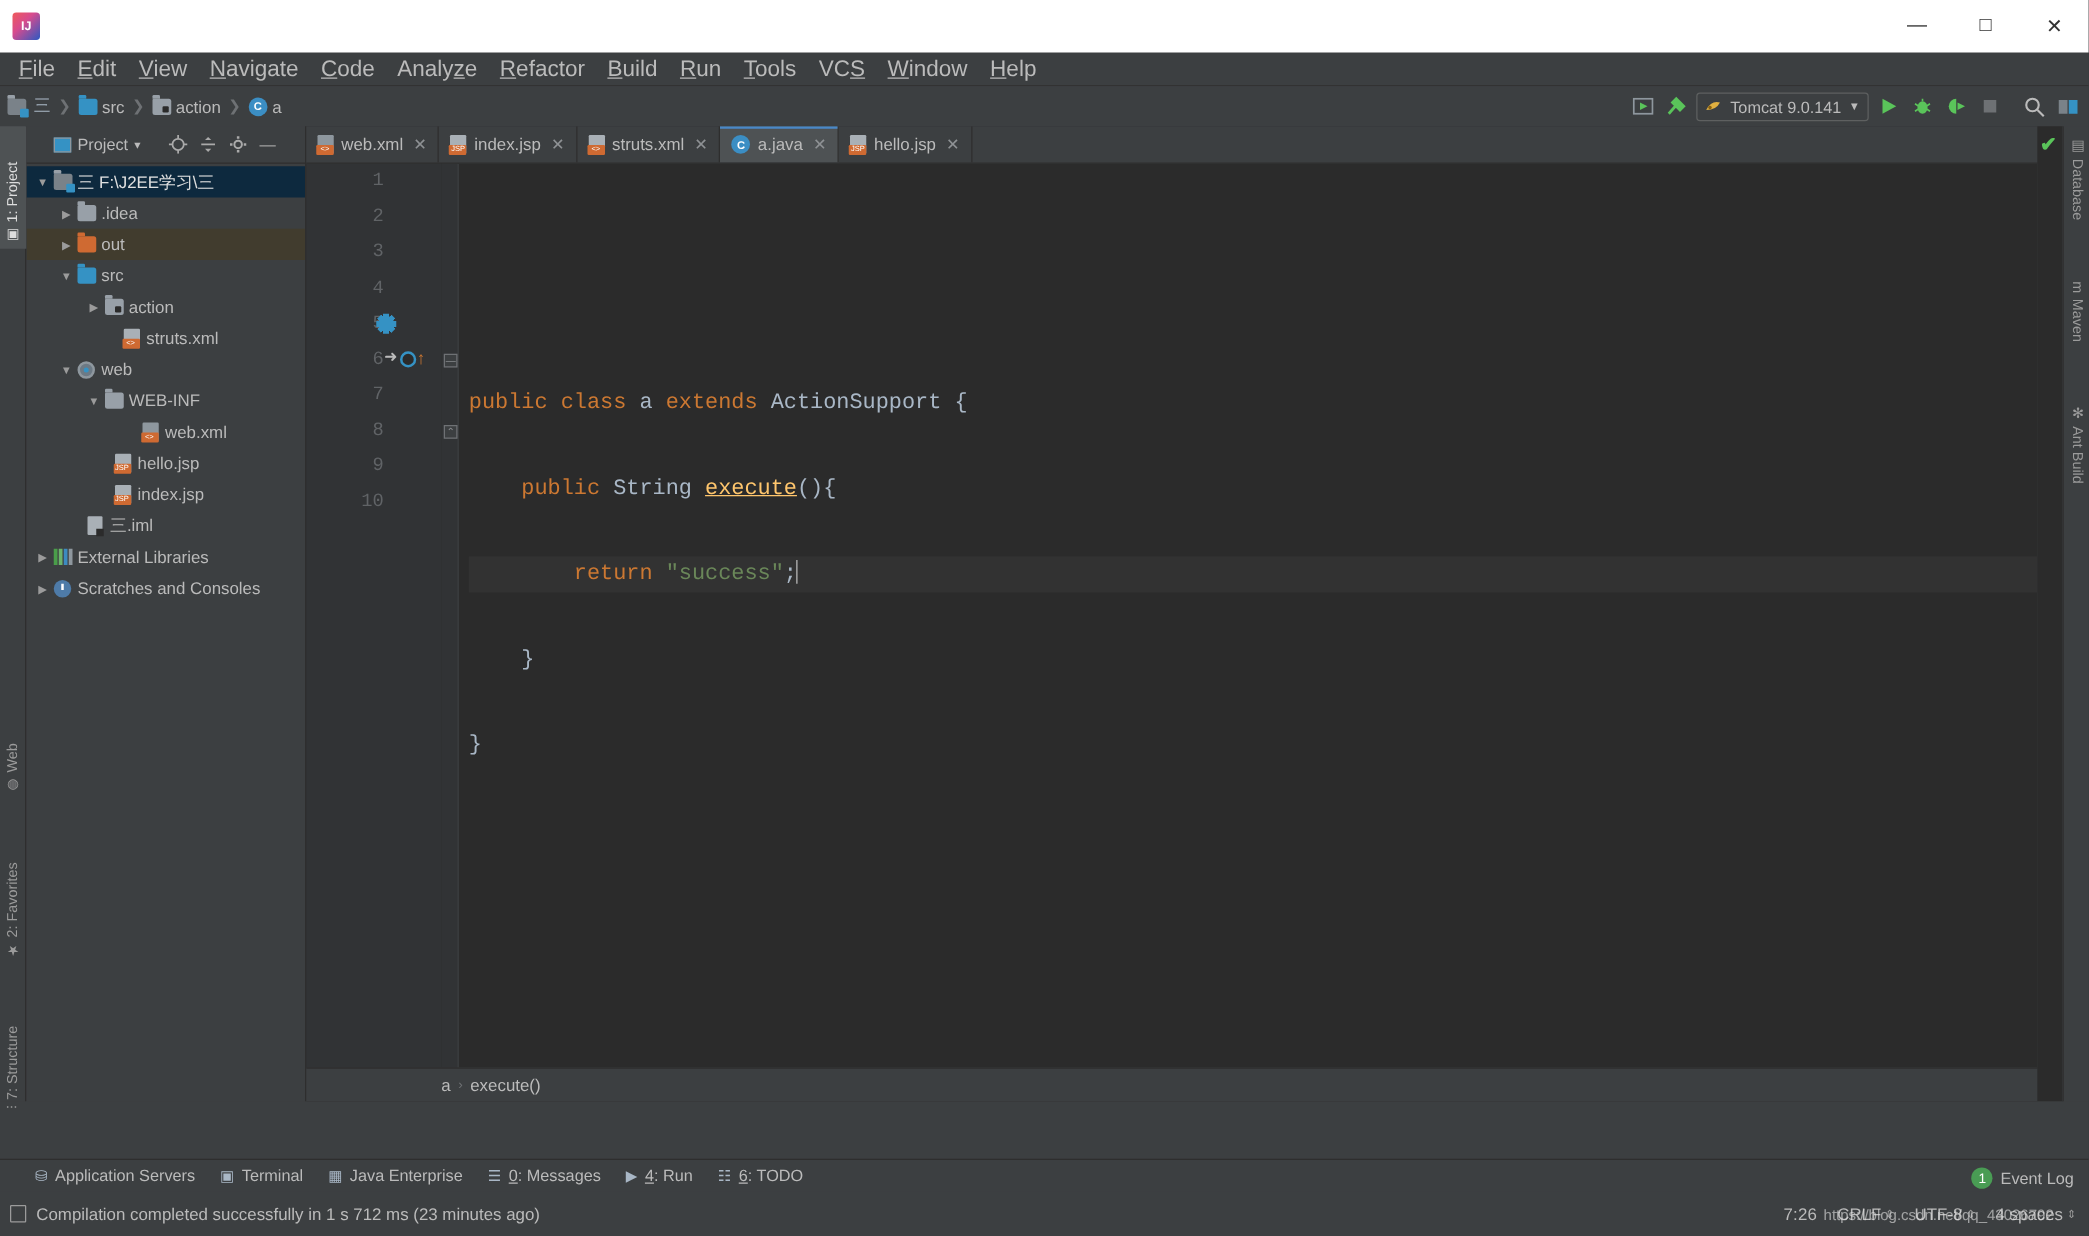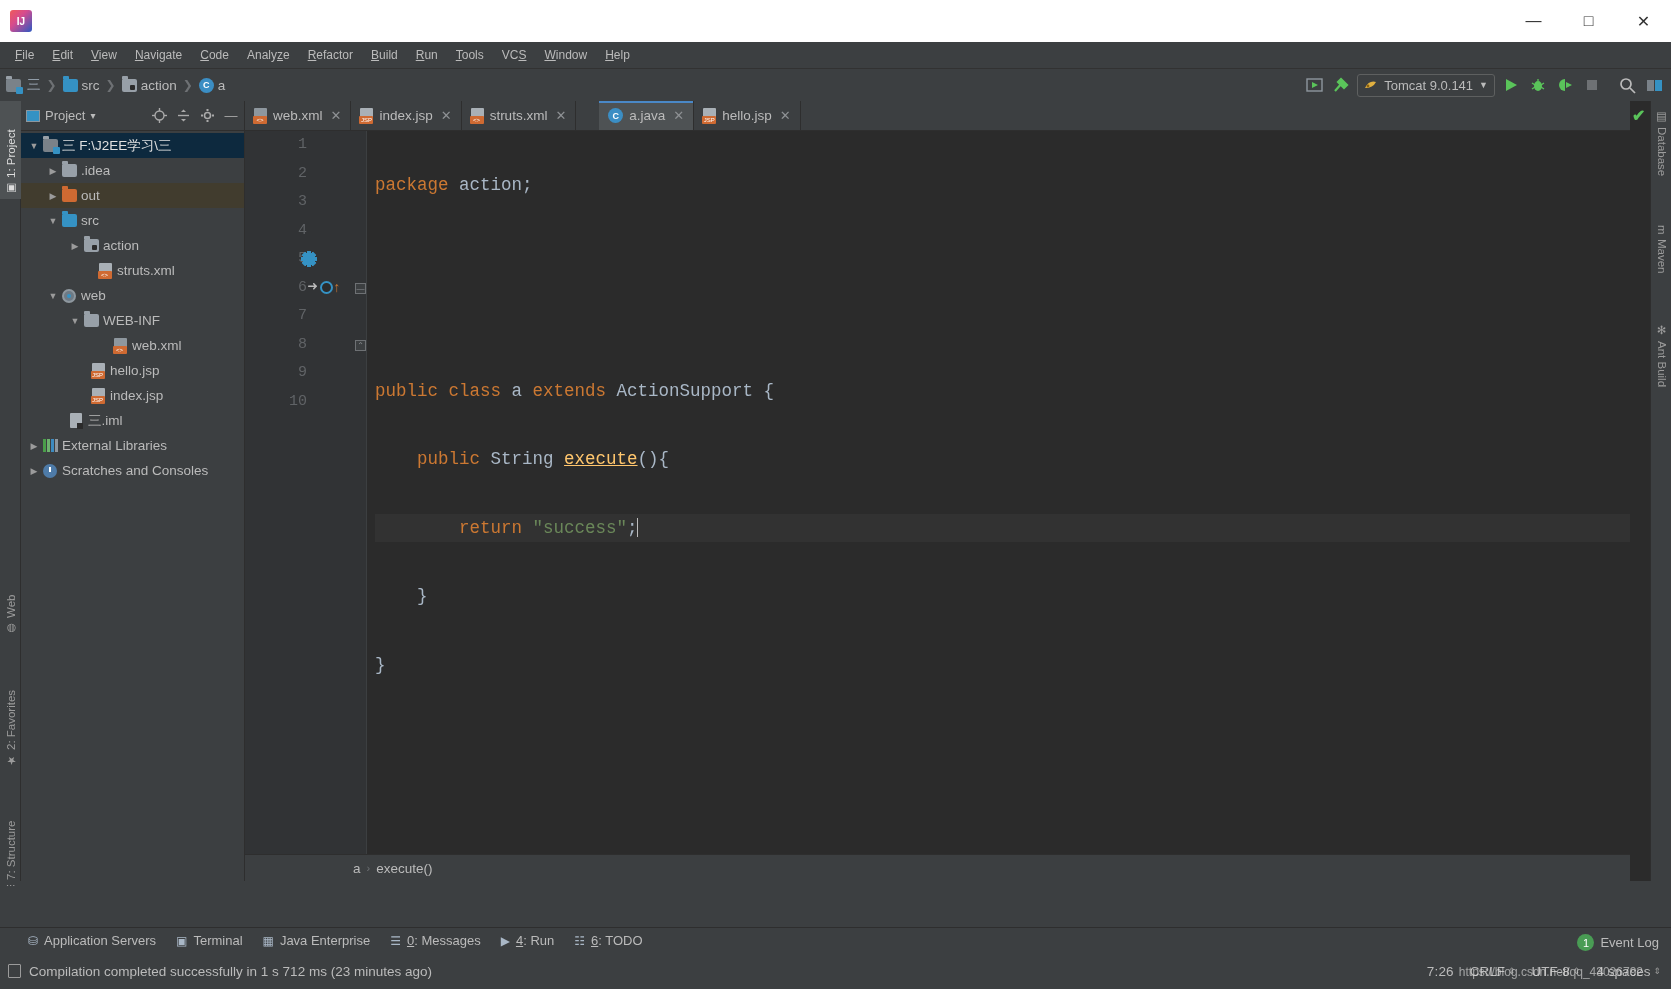--- a/index.html
+++ b/index.html
@@ -35,21 +35,21 @@
     width: 55px; height: 42px; display: flex; align-items: center; justify-content: center;
     color: #333; font-size: 16px;
   }
 
   
   .menubar {
     height: 27px; background: #3c3f41; display: flex; align-items: center;
     padding-left: 6px; border-bottom: 1px solid #323232;
   }
   .menu-item {
-    padding: 3px 9px; font-size: 12px; color: #bbbbbb; white-space: nowrap;
+    padding: 3px 9px; font-size: 18px; color: #bbbbbb; white-space: nowrap;
   }
   .menu-item .mn { text-decoration: underline; }
 
   
   .navbar {
     height: 32px; background: #3c3f41; display: flex; align-items: center;
     padding-left: 6px; position: relative;
   }
   .crumb { display: flex; align-items: center; font-size: 13.5px; color: #a9b7c6; }
   .crumb .sep { color: #6e7174; margin: 0 4px; font-size: 12px; }
@@ -77,21 +77,21 @@
   }
   .vlabel.active { background: #4e5254; color: #dddddd; }
   .vlabel .vi { font-size: 11px; }
 
   
   .project-panel {
     width: 224px; background: #3c3f41; display: flex; flex-direction: column;
     border-right: 1px solid #2e2e2e;
   }
   .pp-header {
-    height: 30px; display: flex; align-items: center; padding: 0 5px; gap: 7px;
+    height: 30px; display: flex; align-items: center; padding: 0 22px; gap: 7px;
     border-bottom: 1px solid #2e2e2e;
   }
   .pp-title { font-size: 13px; color: #bbbbbb; display: flex; align-items: center; gap: 5px; }
   .pp-actions { margin-left: auto; display: flex; align-items: center; gap: 8px; color: #aaaaaa; }
   .pp-actions .a { width: 16px; height: 16px; display: flex; align-items: center; justify-content: center; font-size: 13px; }
   .pp-tree { flex: 1; overflow: hidden; padding-top: 2px; font-size: 13.5px; }
   .trow {
     display: flex; align-items: center; height: 25px; padding-left: 6px;
     color: #bbbbbb; white-space: nowrap;
   }
@@ -143,21 +143,21 @@
   .editor-area { flex: 1; display: flex; flex-direction: column; background: #2b2b2b; min-width: 0; }
   .tabbar {
     height: 30px; background: #3c3f41; display: flex; align-items: stretch;
     border-bottom: 1px solid #2e2e2e; overflow: hidden;
   }
   .etab {
     display: flex; align-items: center; gap: 6px; padding: 0 9px;
     font-size: 13.5px; color: #bbbbbb; border-right: 1px solid #2e2e2e;
     position: relative; white-space: nowrap;
   }
-  .etab.active { background: #4e5254; margin-left: 23px; }
+  .etab.active { background: #4e5254; }
   .etab.active::after {
     content: ""; position: absolute; top: 0; left: 0; right: 0; height: 2px; background: #4a88c7;
   }
   .etab .x { color: #8e9194; font-size: 13px; margin-left: 2px; }
 
   .ed-body { flex: 1; display: flex; position: relative; overflow: hidden; }
   .gutter {
     width: 108px; flex: 0 0 108px; background: #313335; position: relative;
     font-family: "Liberation Mono", monospace; font-size: 15px; color: #606366;
   }
@@ -597,21 +597,20 @@
           <div class="gline">9</div>
           <div class="gline">10</div>
         </div>
 
         <div class="code-col">
           <div class="fold-col">
             <span class="fold-icon" style="top:152px;">—</span>
             <span class="fold-icon" style="top:209px;">⌃</span>
           </div>
           <div class="code-text">
-            <div class="cl"><span class="kw">package</span><span class="plain"> action;</span></div>
             <div class="cl"></div>
             <div class="cl"></div>
             <div class="cl"><span class="kw">public class</span><span class="plain"> a </span><span class="kw">extends</span><span class="plain"> ActionSupport {</span></div>
             <div class="cl"><span class="plain">    </span><span class="kw">public</span><span class="plain"> String </span><span class="mth">execute</span><span class="plain">(){</span></div>
             <div class="cl caret-line"><span class="plain">        </span><span class="kw">return</span><span class="plain"> </span><span class="str">"success"</span><span class="plain">;</span><span class="caret"></span></div>
             <div class="cl"><span class="plain">    }</span></div>
             <div class="cl"><span class="plain">}</span></div>
             <div class="cl"></div>
           </div>
         </div>

